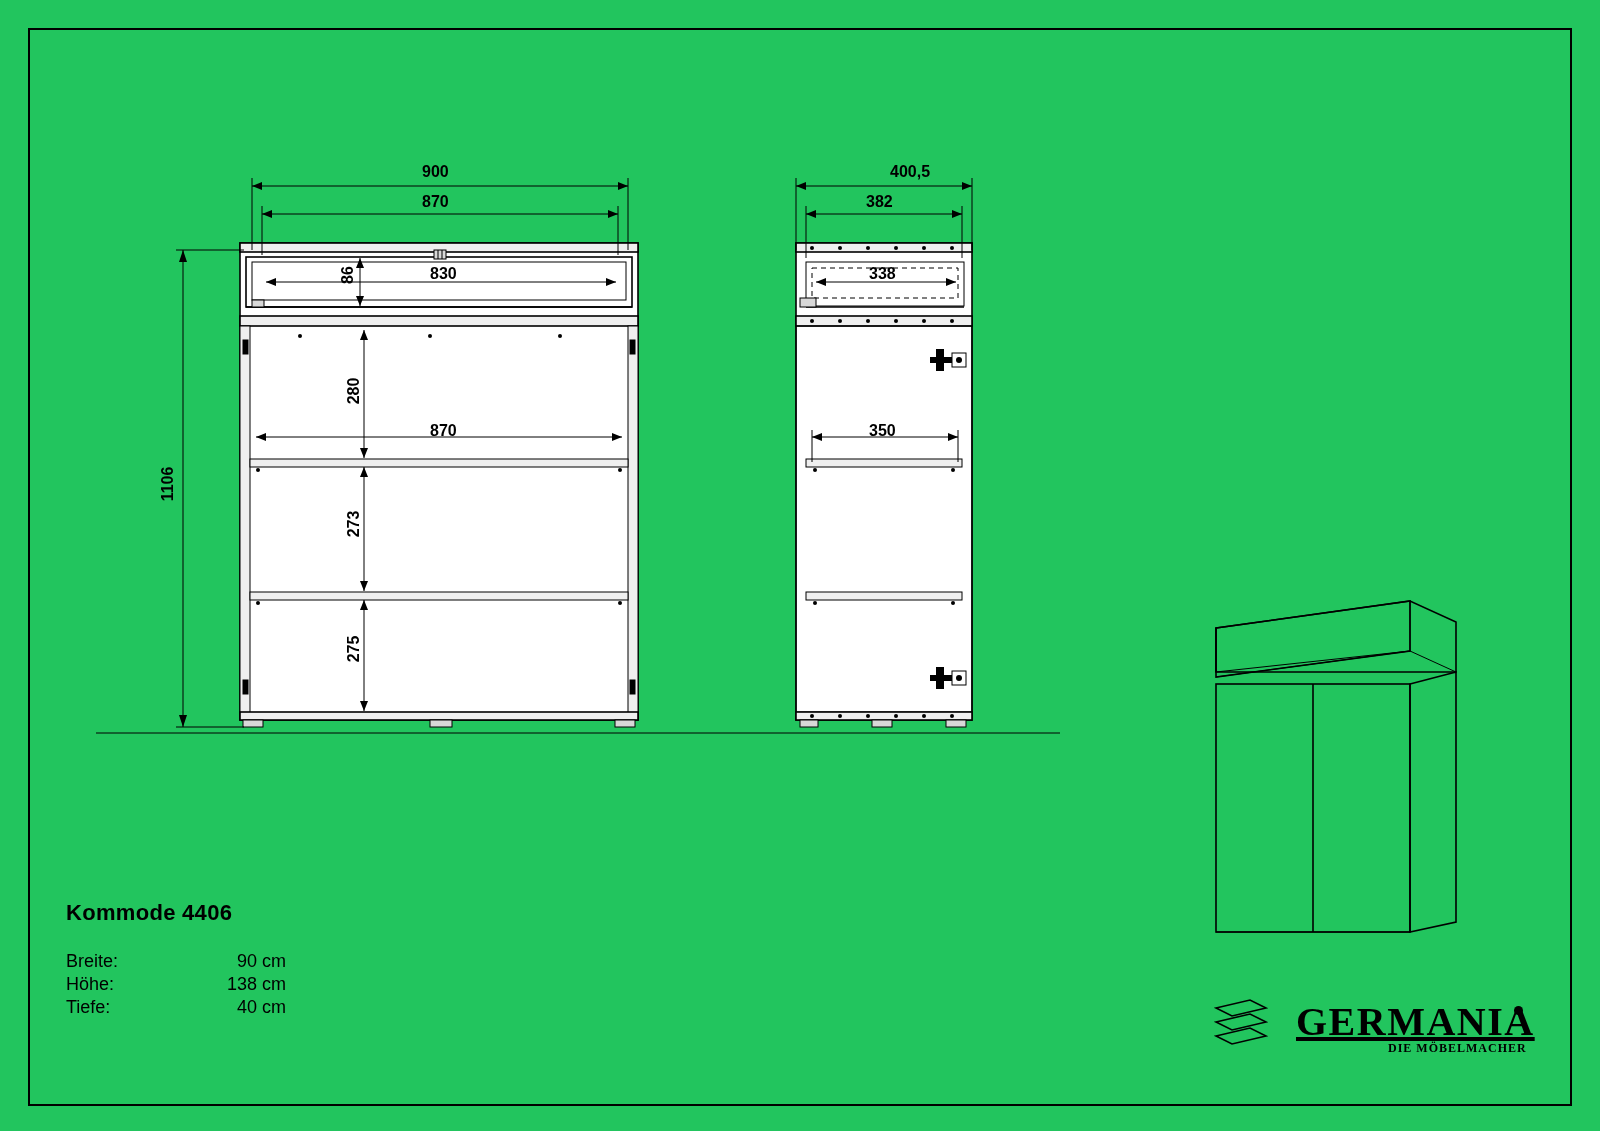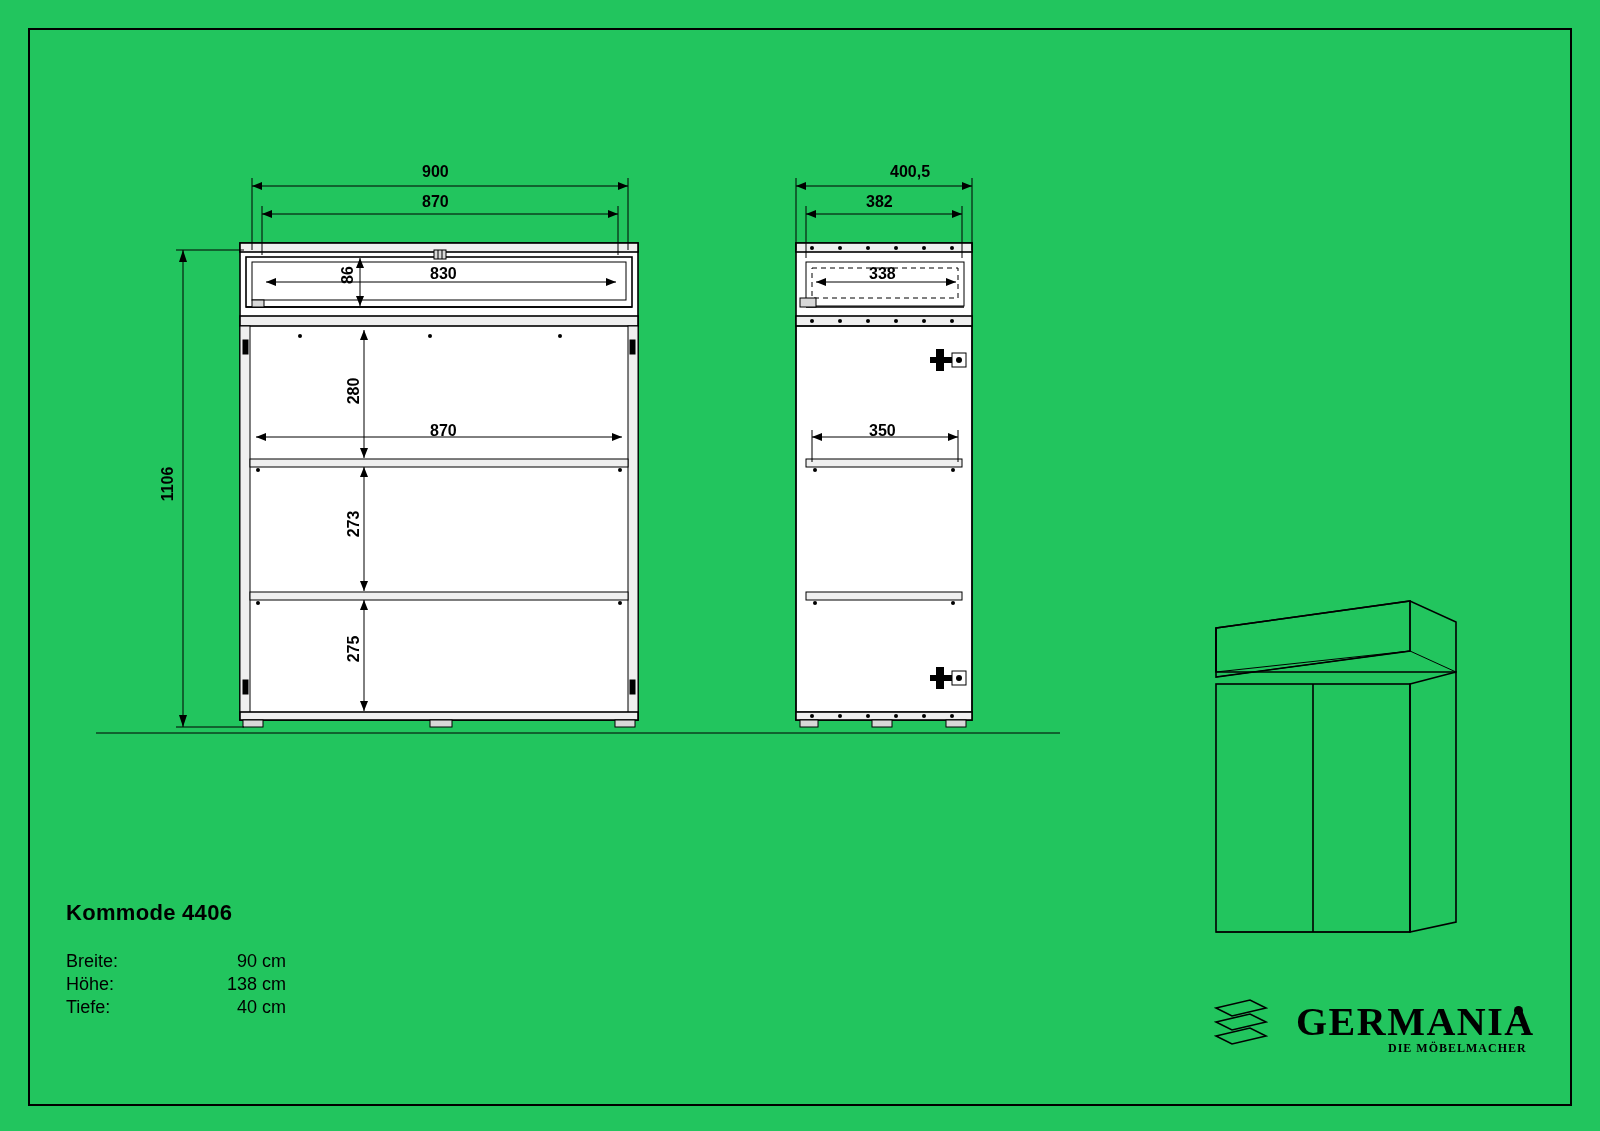--- a/index.html
+++ b/index.html
@@ -28,21 +28,21 @@
   #title-block table { border-collapse:collapse; font-size:18px; }
   #title-block td { padding:1px 0; white-space:nowrap; }
   #title-block td.k { width:110px; }
   #title-block td.v { text-align:right; width:110px; padding-right:4px;}
 
   
   #logo { position:absolute; left:1208px; top:1000px; width:330px; height:62px; }
   #logo .word {
     position:absolute; left:88px; top:-2px;
     font-family:"Liberation Serif", serif;
-    font-size:40px; letter-spacing:1.5px; font-weight:bold;
+    font-size:40px; letter-spacing:1.5px; font-weight:bold;text-decoration:underline;
   }
   #logo .dot {
     position:absolute; left:306px; top:6px; width:9px; height:9px;
     border-radius:50%; background:#000;
   }
   #logo .sub {
     position:absolute; left:180px; top:41px;
     font-family:Liberation Serif, serif;
     font-size:12px; letter-spacing:1px; font-weight:bold;
   }

